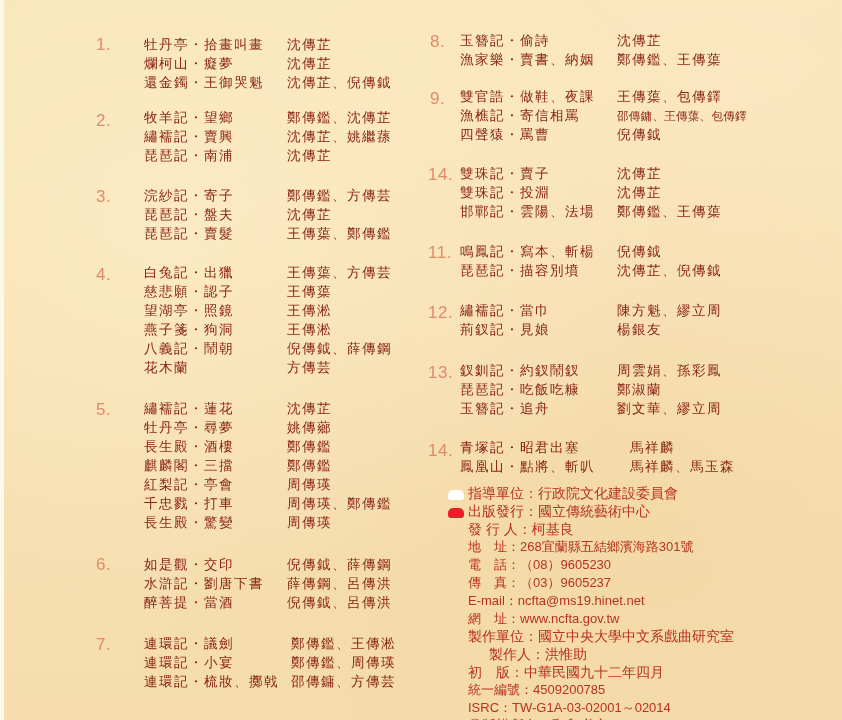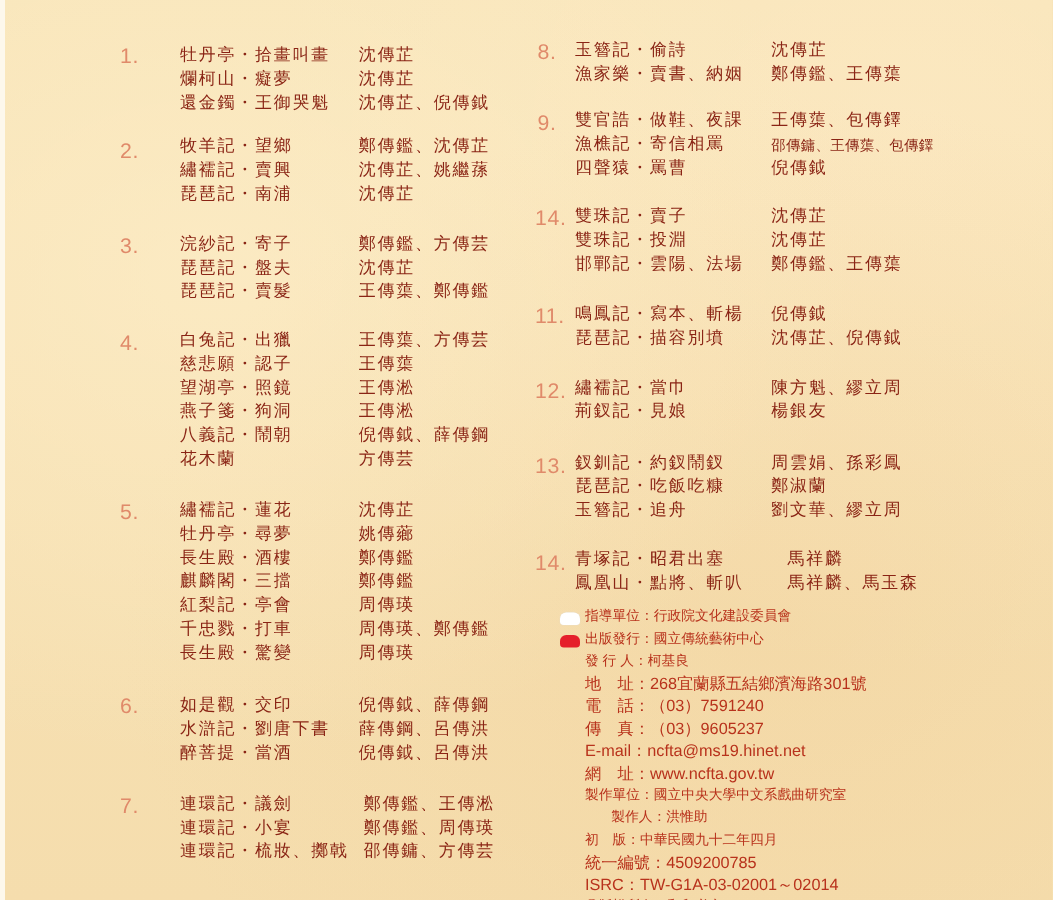--- a/index.html
+++ b/index.html
@@ -20,21 +20,21 @@
   .num {
     position:absolute; font-family:"Liberation Sans", sans-serif;
     font-size:17px; color:#e08a6a; letter-spacing:0.5px;
   }
   .row { position:absolute; white-space:nowrap; font-size:13.5px; color:#8a2415; line-height:18px; }
   .row .title { position:absolute; left:0; letter-spacing:1.5px; }
   .row .cast { position:absolute; letter-spacing:1.5px; }
   .cast.small { font-size:11.5px; letter-spacing:0.3px; }
 
   .credits { position:absolute; left:448px; top:486px; width:380px; font-family:"Liberation Sans", sans-serif; color:#b8321c; }
-  .credit-line { position:absolute; left:20px; white-space:nowrap; font-size:11px; line-height:15px; }
+  .credit-line { position:absolute; left:20px; white-space:nowrap; font-size:14px; line-height:15px; }
   .credit-line.big { font-size:13px; }
   .badge { position:absolute; left:0; width:16px; height:10px; border-radius:5px 5px 3px 3px; }
   .badge.white { background:#ffffff; box-shadow:0 0 1px #ddd; }
   .badge.red { background:#e5202b; }
 </style>
 </head>
 <body>
 
 <div class="edge-left"></div>
 
@@ -252,21 +252,21 @@
     </div>
 </div>
 
 <div class="credits">
   <span class="badge white" style="top:4px;"></span>
   <div class="credit-line" style="top:0px;">指導單位：行政院文化建設委員會</div>
   <span class="badge red" style="top:22px;"></span>
   <div class="credit-line" style="top:18px;">出版發行：國立傳統藝術中心</div>
   <div class="credit-line" style="top:36px;">發 行 人：柯基良</div>
   <div class="credit-line big" style="top:53px;">地　址：268宜蘭縣五結鄉濱海路301號</div>
-  <div class="credit-line big" style="top:71px;">電　話：（03）7591240</div>
+  <div class="credit-line big" style="top:71px;">電　話：（08）9605230</div>
   <div class="credit-line big" style="top:89px;">傳　真：（03）9605237</div>
   <div class="credit-line big" style="top:107px;">E-mail：ncfta@ms19.hinet.net</div>
   <div class="credit-line big" style="top:125px;">網　址：www.ncfta.gov.tw</div>
   <div class="credit-line" style="top:143px;">製作單位：國立中央大學中文系戲曲研究室</div>
   <div class="credit-line" style="top:161px;margin-left:21px;">製作人：洪惟助</div>
   <div class="credit-line" style="top:179px;">初　版：中華民國九十二年四月</div>
   <div class="credit-line big" style="top:196px;">統一編號：4509200785</div>
   <div class="credit-line big" style="top:214px;">ISRC：TW-G1A-03-02001～02014</div>
   <div class="credit-line" style="top:232px;">◎版權所有　翻印必究</div>
 </div>

